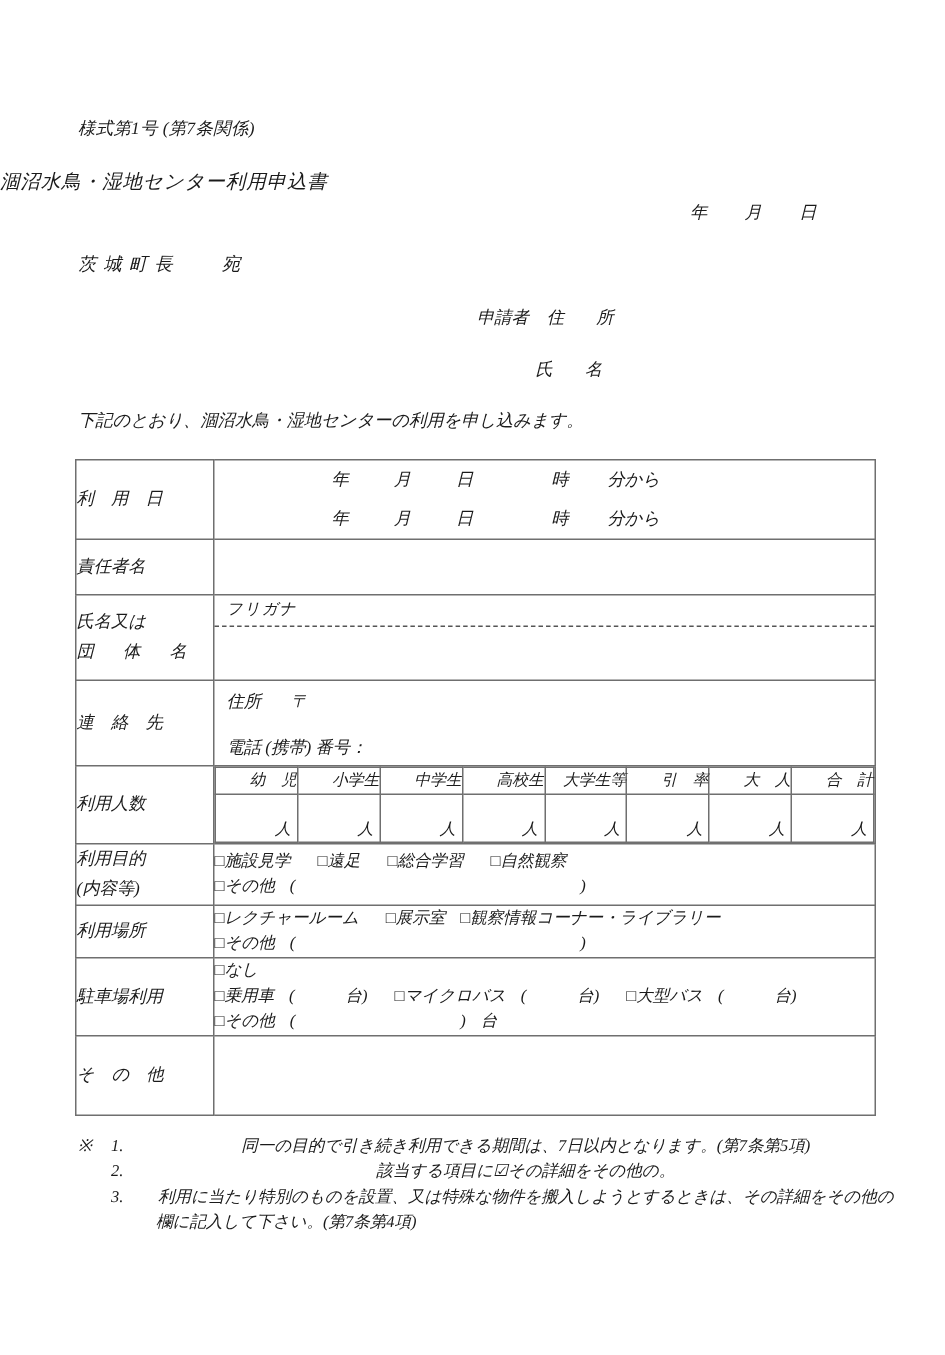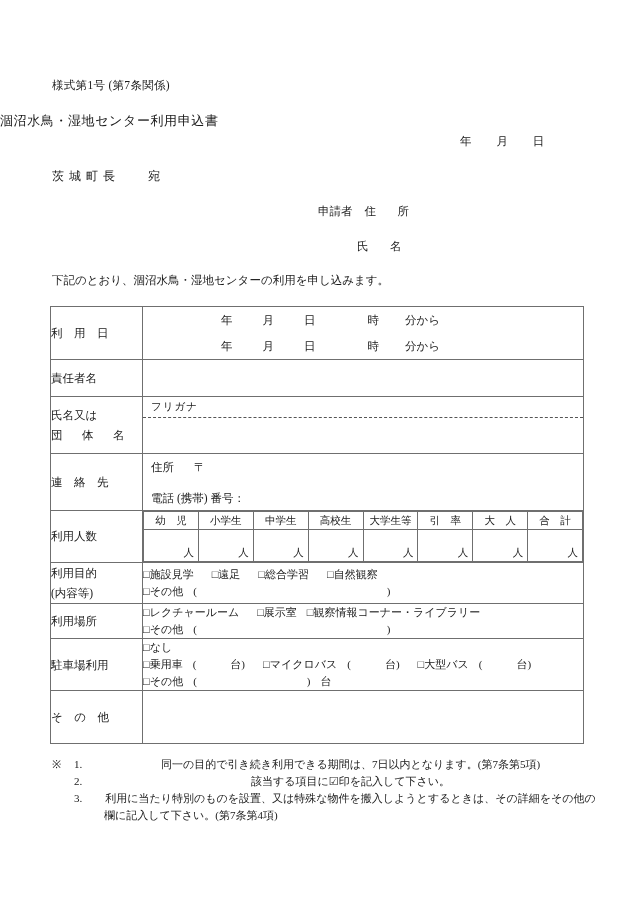--- a/index.html
+++ b/index.html
@@ -14,20 +14,21 @@
     font-family: "Liberation Serif", "DejaVu Serif", serif;
     color: #1a1a1a;
     -webkit-font-smoothing: antialiased;
   }
   .page {
     position: absolute;
     left: 0; top: 0;
     width: 630px;
     height: 903px;
     overflow: hidden;
+    font-style: italic;
   }
 
   
   .form-no {
     position: absolute;
     left: 52px;
     top: 78px;
     font-size: 11.5px;
     letter-spacing: 0.3px;
     white-space: nowrap;
@@ -158,21 +159,21 @@
   }
 
   
   .count-wrap { width: 100%; border-collapse: collapse; table-layout: fixed; }
   .count-wrap td {
     border: 1px solid #6f6f6f;
     font-size: 10.5px;
   }
   .count-wrap .hdr {
     height: 17px;
-    text-align: center;
+    text-align: right;
     line-height: 17px;
   }
   .count-wrap .inp {
     height: 30px;
     text-align: right;
     vertical-align: bottom;
     padding: 0 4px 1px 0;
   }
   .count-outer { padding: 0 !important; }
   .count-outer-td { height: 50px; }
@@ -377,21 +378,21 @@
 
   <div class="notes">
     <div class="note-row">
       <div class="note-mark">※</div>
       <div class="note-num">1.</div>
       <div class="note-body">同一の目的で引き続き利用できる期間は、7日以内となります。(第7条第5項)</div>
     </div>
     <div class="note-row">
       <div class="note-mark"></div>
       <div class="note-num">2.</div>
-      <div class="note-body">該当する項目に☑印を記入して下さい。</div>
+      <div class="note-body">該当する項目に☑その詳細をその他の。</div>
     </div>
     <div class="note-row">
       <div class="note-mark"></div>
       <div class="note-num">3.</div>
       <div class="note-body">利用に当たり特別のものを設置、又は特殊な物件を搬入しようとするときは、その詳細をその他の</div>
     </div>
     <div class="note-cont">欄に記入して下さい。(第7条第4項)</div>
   </div>
 
 </div>

